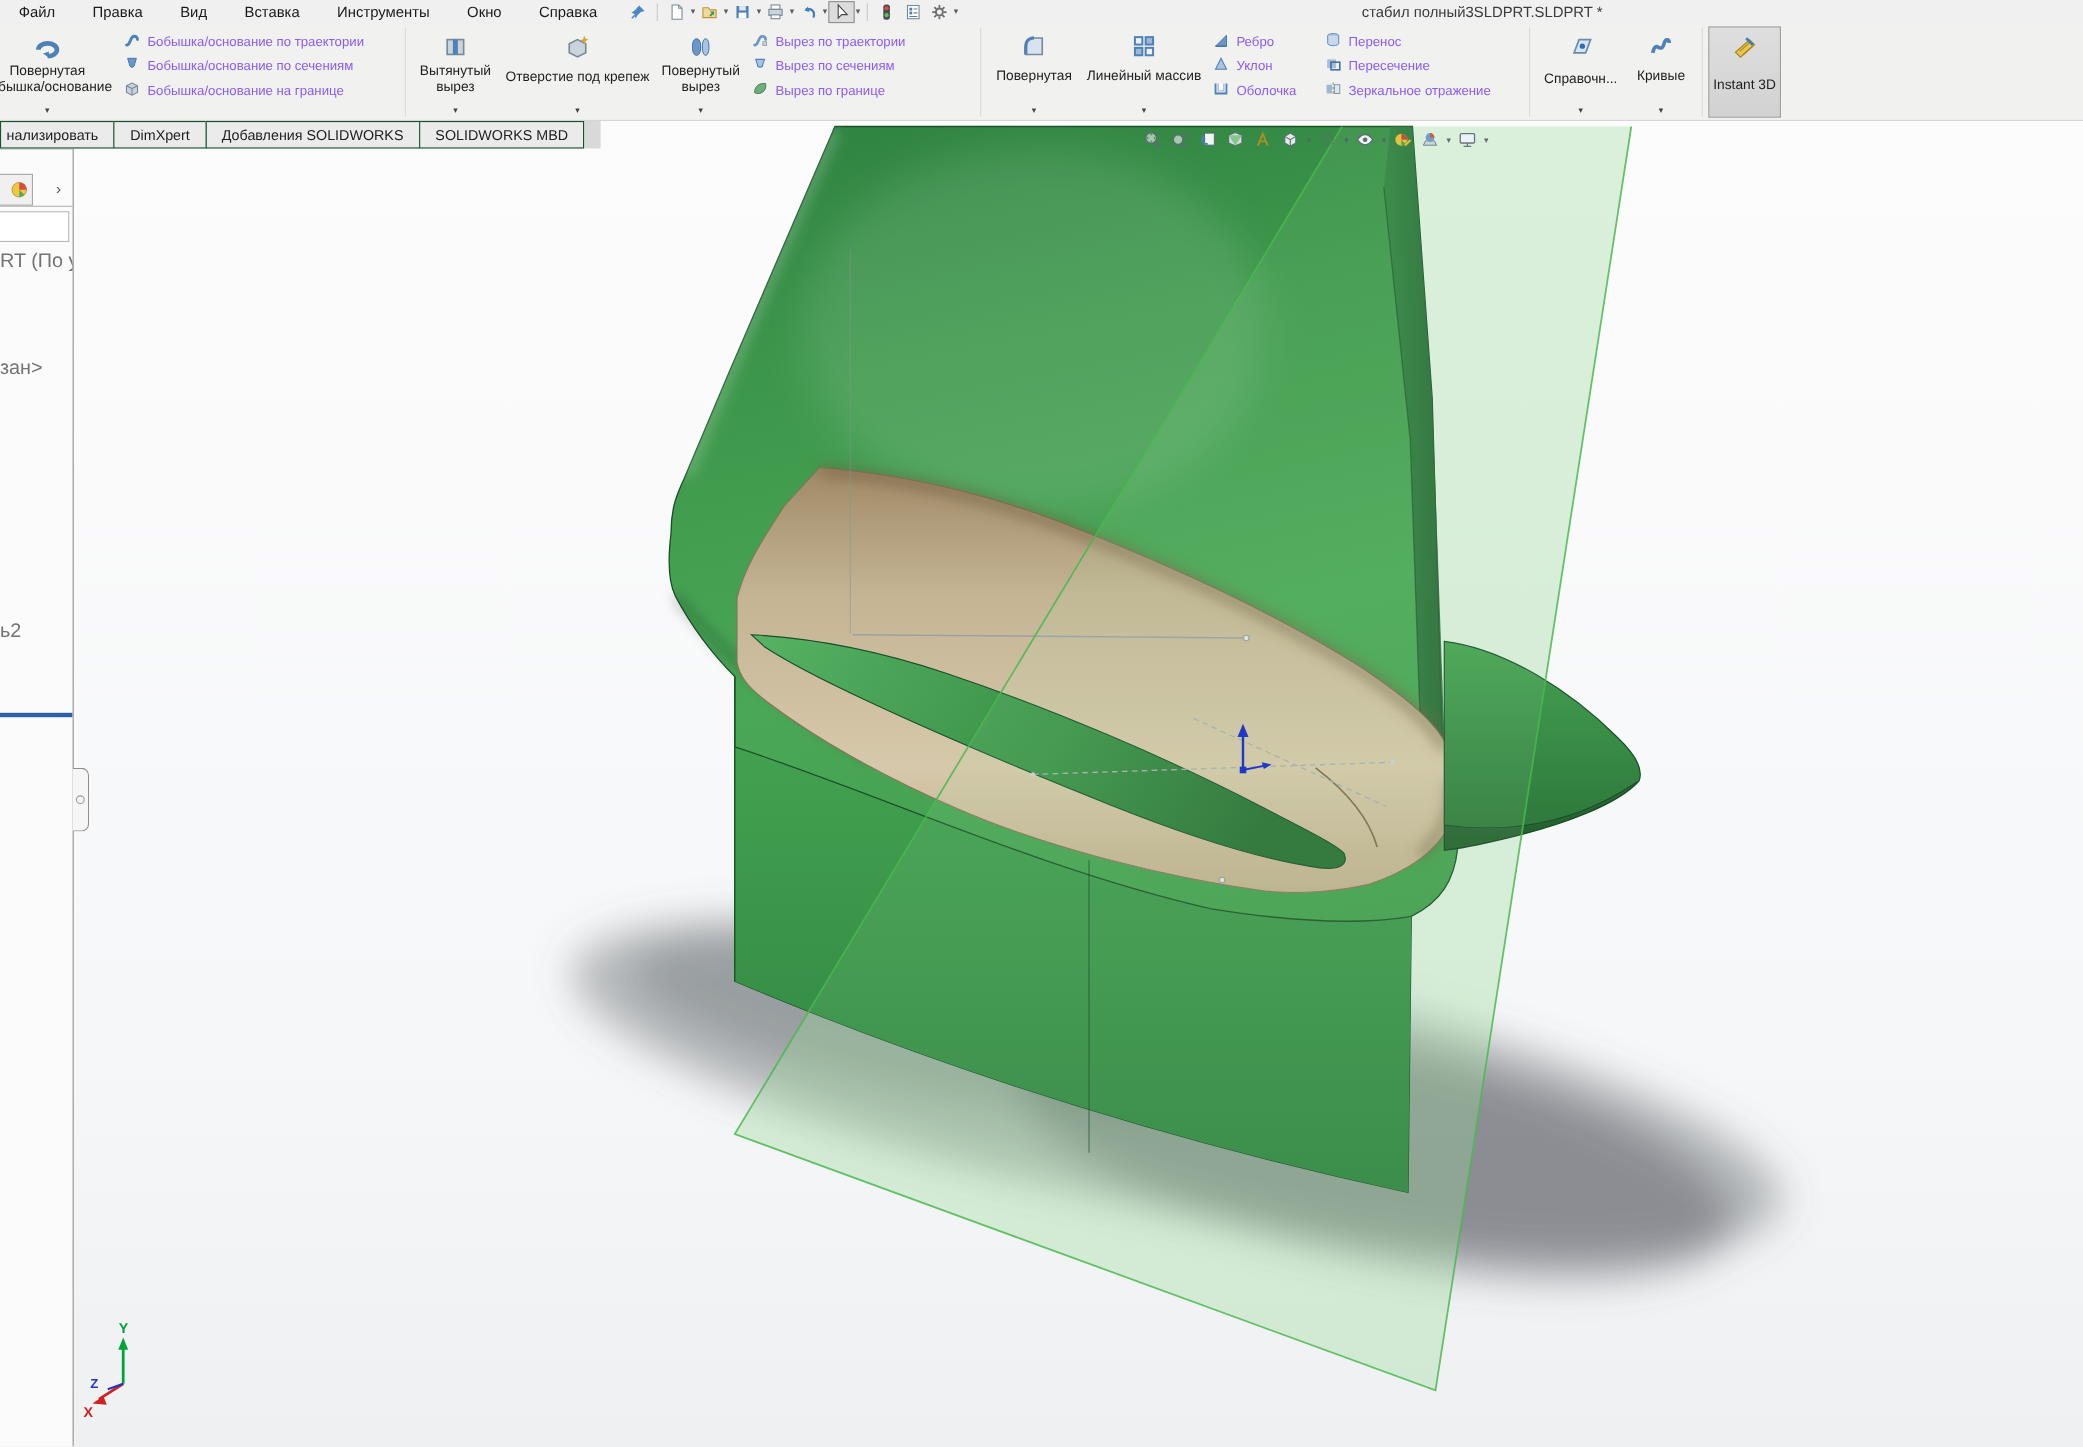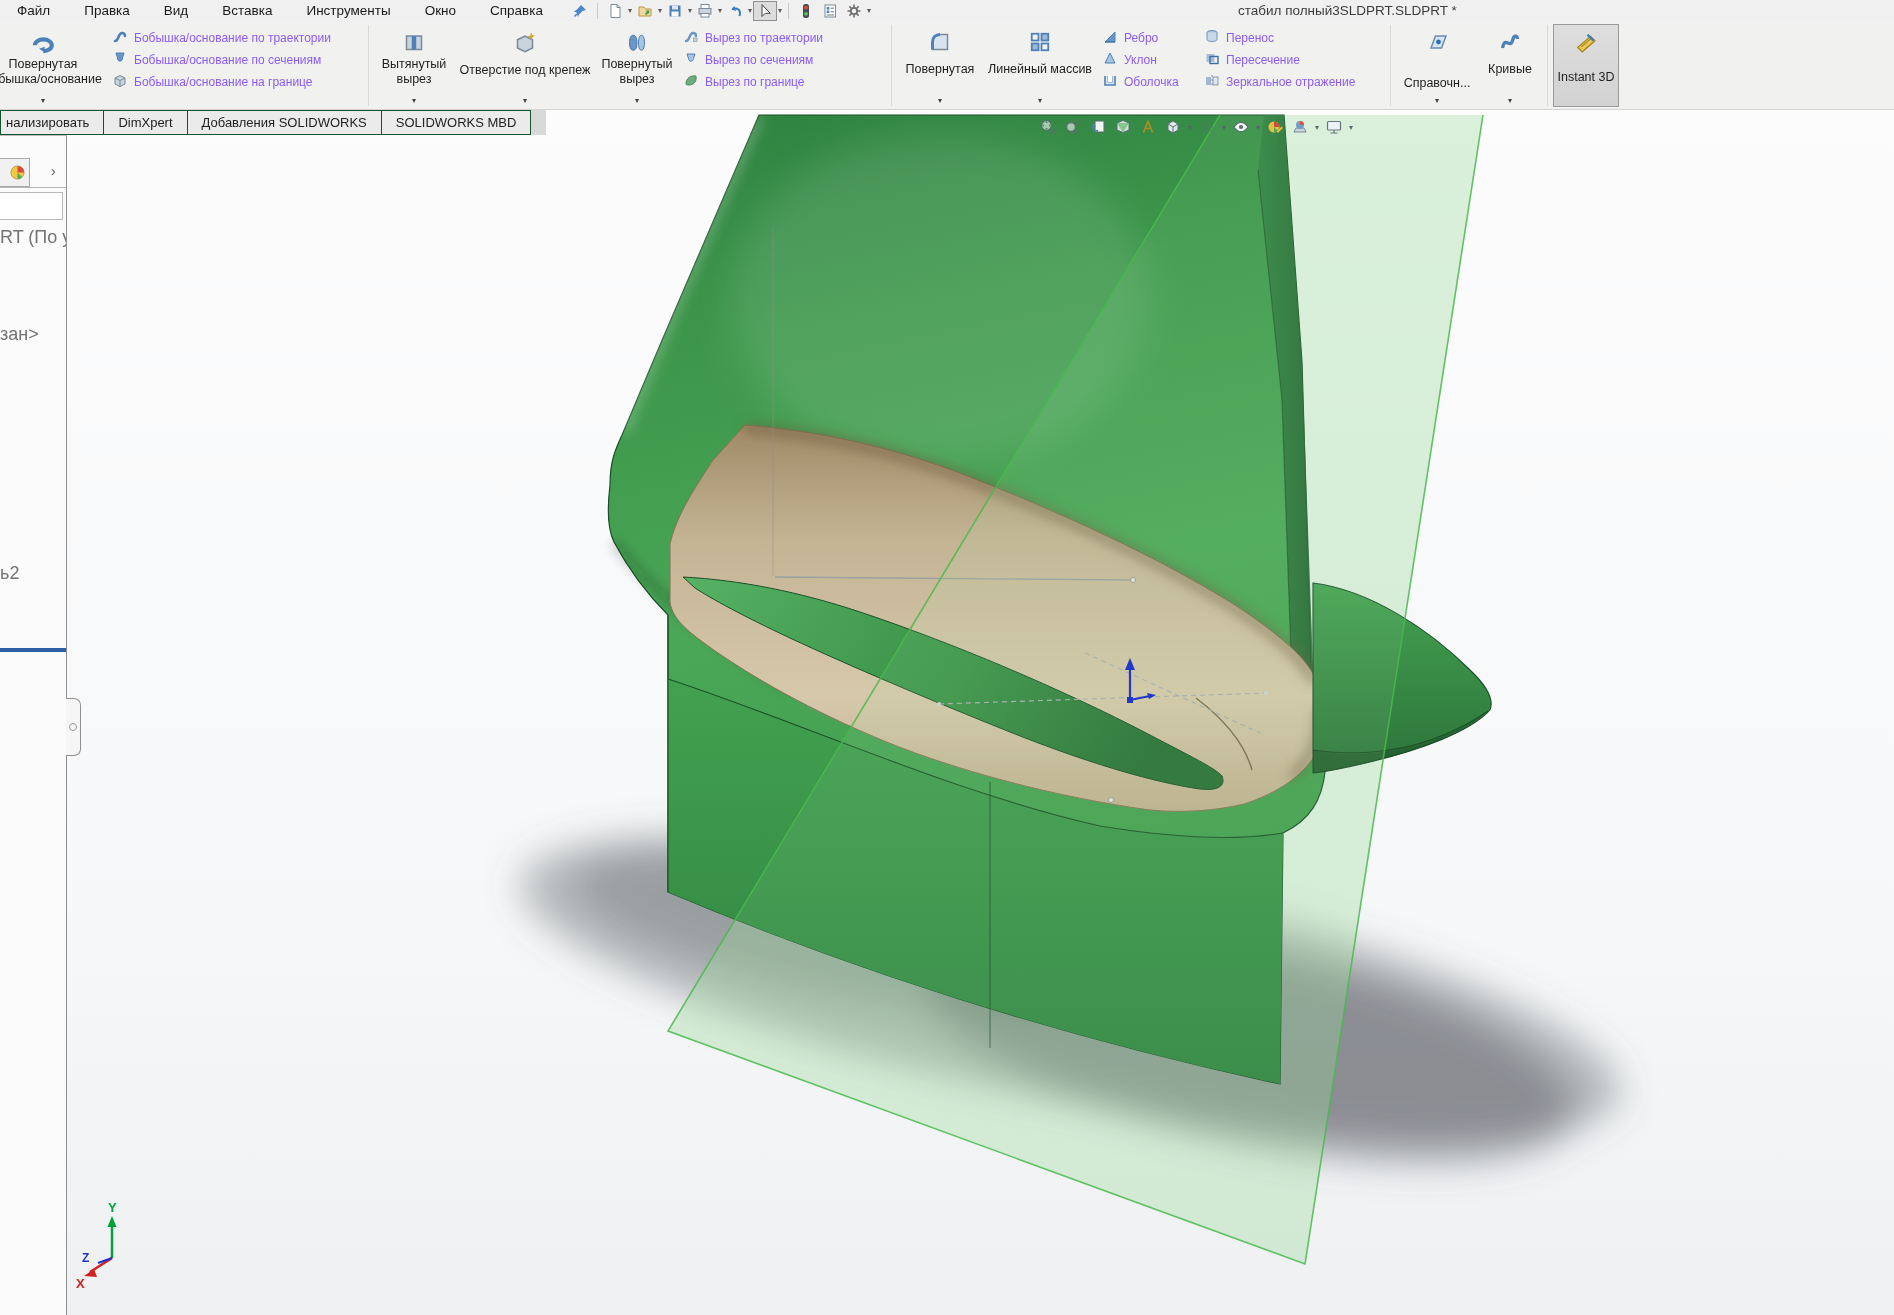--- a/index.html
+++ b/index.html
@@ -310,21 +310,21 @@
   <div class="gsep"></div>
 
   <div class="rgroup">
     <div class="bigbtn" style="width:82px;">
       <span class="bicon">
           <svg width="24" height="24" viewBox="0 0 16 16">
             <path d="M4 12l3-8h7l-3 8z" fill="#d6e6f4" stroke="#6b8bab"></path>
             <circle cx="9" cy="8" r="1.6" fill="#2d6db5"></circle>
           </svg>
         </span>
-      <div class="blabel" style="margin-top:19px;text-align:right;">Справочн...</div>
+      <div class="blabel" style="margin-top:7px;text-align:right;">Справочн...</div>
       <span class="bcaret">▾</span>
     </div>
     <div class="bigbtn" style="width:64px;">
       <span class="bicon">
           <svg width="24" height="24" viewBox="0 0 16 16">
             <path d="M3 12C5 3 8 14 10 6c.8-3 3-2 3 0" fill="none" stroke="#4e81b8" stroke-width="2.2"></path>
           </svg>
         </span>
       <div class="blabel" style="margin-top:5px;">Кривые</div>
       <span class="bcaret">▾</span>

